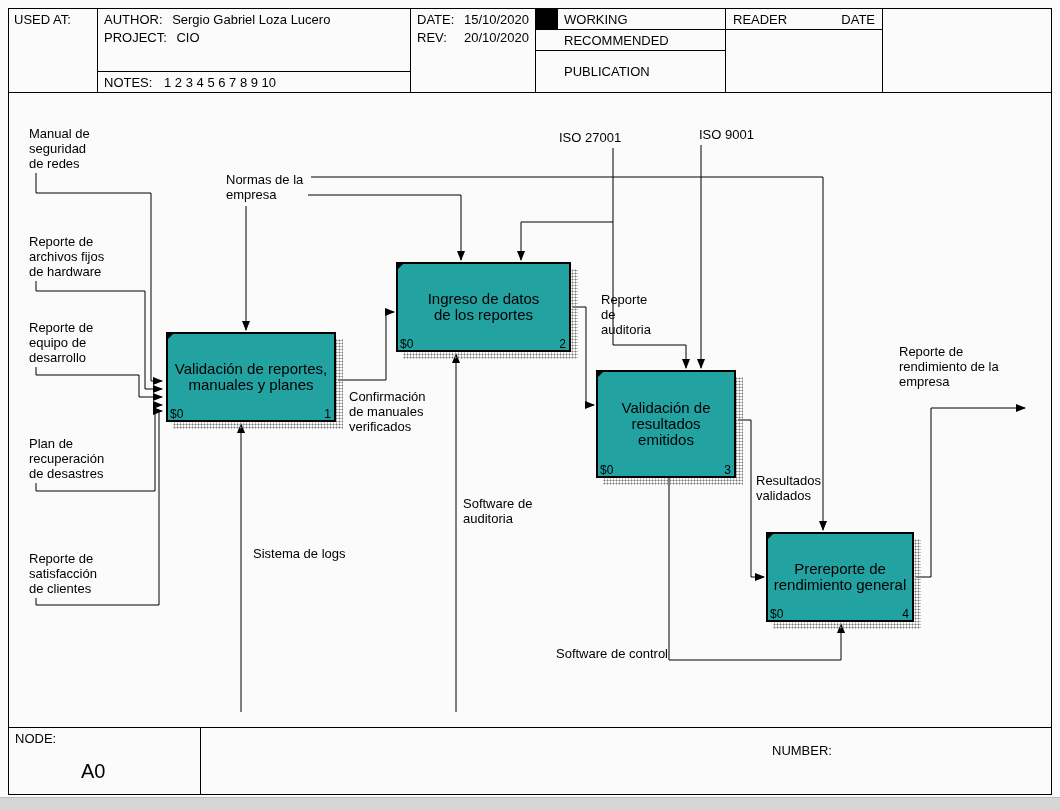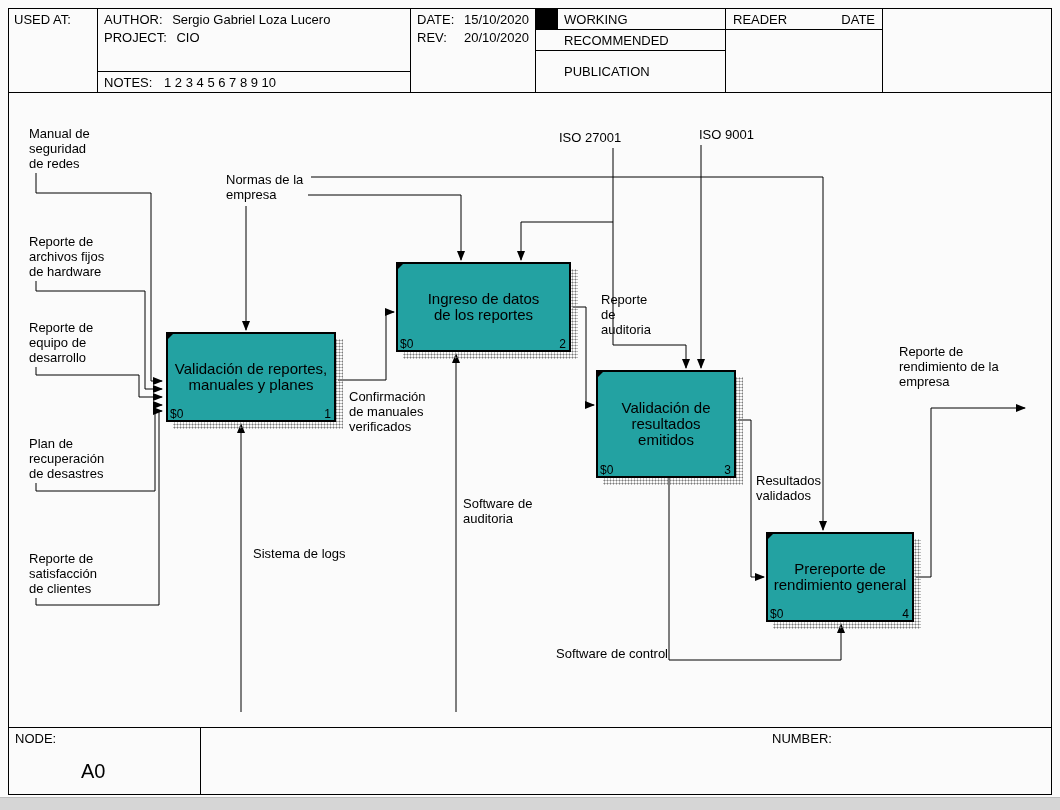--- a/index.html
+++ b/index.html
@@ -49,21 +49,21 @@
           border-top:9px solid #000;border-right:9px solid transparent;}
   .cost{position:absolute;left:4px;bottom:1px;font-size:12px;}
   .bnum{position:absolute;right:5px;bottom:1px;font-size:12px;}
 
   
   .ftr{left:8px;top:727px;width:1044px;height:68px;border:1px solid #000;font-size:13px;}
   .f-node{position:absolute;left:0;top:0;width:192px;height:100%;border-right:1px solid #000;padding:3px 6px;box-sizing:border-box;}
   .node-val{position:absolute;left:72px;top:32px;font-size:20px;}
   .f-title{position:absolute;left:192px;top:0;width:565px;height:100%;border-right:1px solid #000;padding:3px 6px;box-sizing:border-box;}
   .title-val{position:absolute;left:0;right:0;top:4px;text-align:center;font-size:23px;}
-  .f-number{position:absolute;left:757px;top:0;right:0;height:100%;padding:3px 6px;box-sizing:border-box;}
+  .f-number{position:absolute;left:757px;top:12px;right:0;height:100%;padding:3px 6px;box-sizing:border-box;}
 
   .strip{left:0;top:797px;width:1060px;height:13px;background:#d6d6d6;border-top:1px solid #bdbdbd;}
 </style>
 </head>
 <body>
 
 <div class="page">
 
   <div class="abs hdr">
     <div class="hcell c-usedat">

